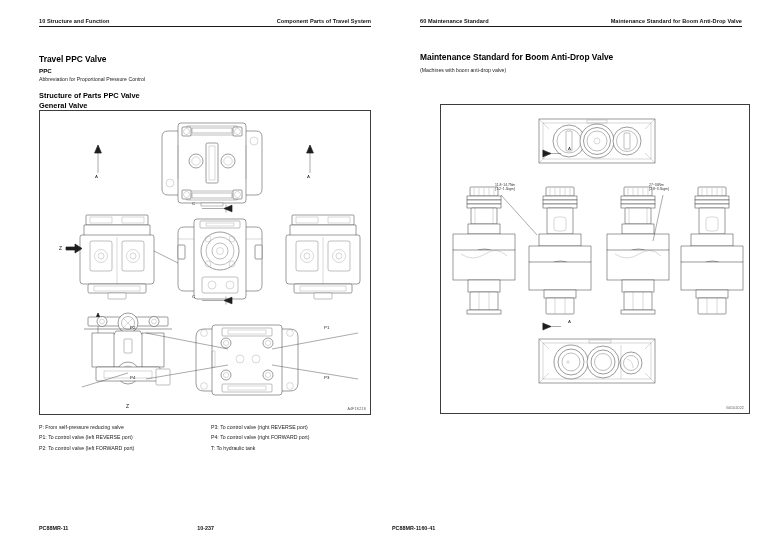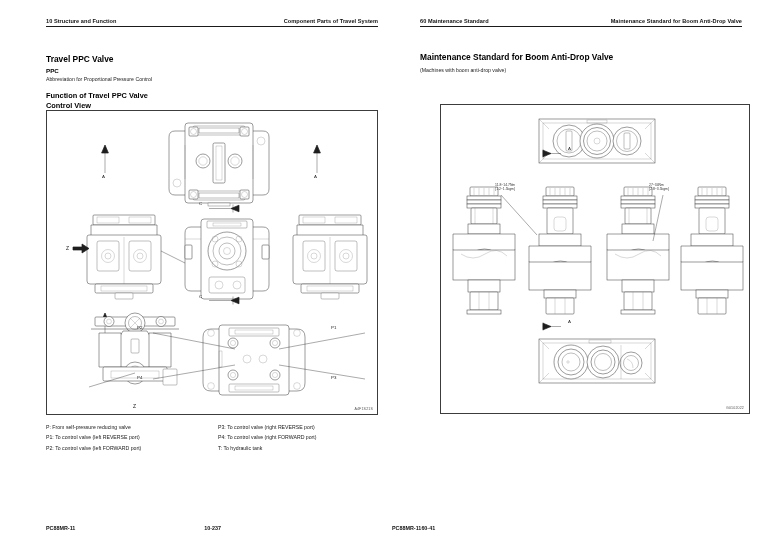--- a/index.html
+++ b/index.html
@@ -21,21 +21,21 @@
   }
 
   
   .page {
     position: absolute;
     top: 0;
     height: 543px;
     background: #ffffff;
     box-sizing: border-box;
   }
-  #page-left  { left: 16px;   width: 392px; }
+  #page-left  { left: 9px;   width: 392px; }
   #page-right { left: 392px; width: 376px; }
 
   .gutter {
     position: absolute;
     top: 0;
     left: 391px;
     width: 1px;
     height: 543px;
     background: #ffffff;
   }
@@ -180,23 +180,23 @@
       <span>10 Structure and Function</span>
       <span>Component Parts of Travel System</span>
     </div>
 
     <div class="h1" style="left:30px; top:54px;">Travel PPC Valve</div>
 
     <div class="h2" style="left:30px; top:67px;">PPC</div>
 
     <div class="body-s" style="left:30px; top:76px;">Abbreviation for Proportional Pressure Control</div>
 
-    <div class="h1" style="left:30px; top:91px; font-size:7.4px;">Function of Travel PPC Valve</div>
-
-    <div class="h1" style="left:30px; top:101px; font-size:7.4px;">Control View</div>
+    <div class="h1" style="left:30px; top:91px; font-size:7.4px;">Structure of Parts PPC Valve</div>
+
+    <div class="h1" style="left:30px; top:101px; font-size:7.4px;">General Valve</div>
 
     <div class="figbox" id="fig-left">
 
       <div class="dwg" style="left:112px; top:6px;">
         <svg width="120" height="92" viewBox="0 0 120 92">
           <path class="lnf" d="M16 14 q-6 0 -6 6 l0 52 q0 6 6 6 l88 0 q6 0 6 -6 l0 -52 q0 -6 -6 -6 z"></path>
           <rect class="lnf" x="26" y="6" width="68" height="80" rx="3"></rect>
           <rect class="lnf2" x="34" y="9" width="52" height="9" rx="1.5"></rect>
           <rect class="lnf2" x="34" y="74" width="52" height="9" rx="1.5"></rect>
           <rect class="lnf2" x="40" y="11" width="40" height="5"></rect>

